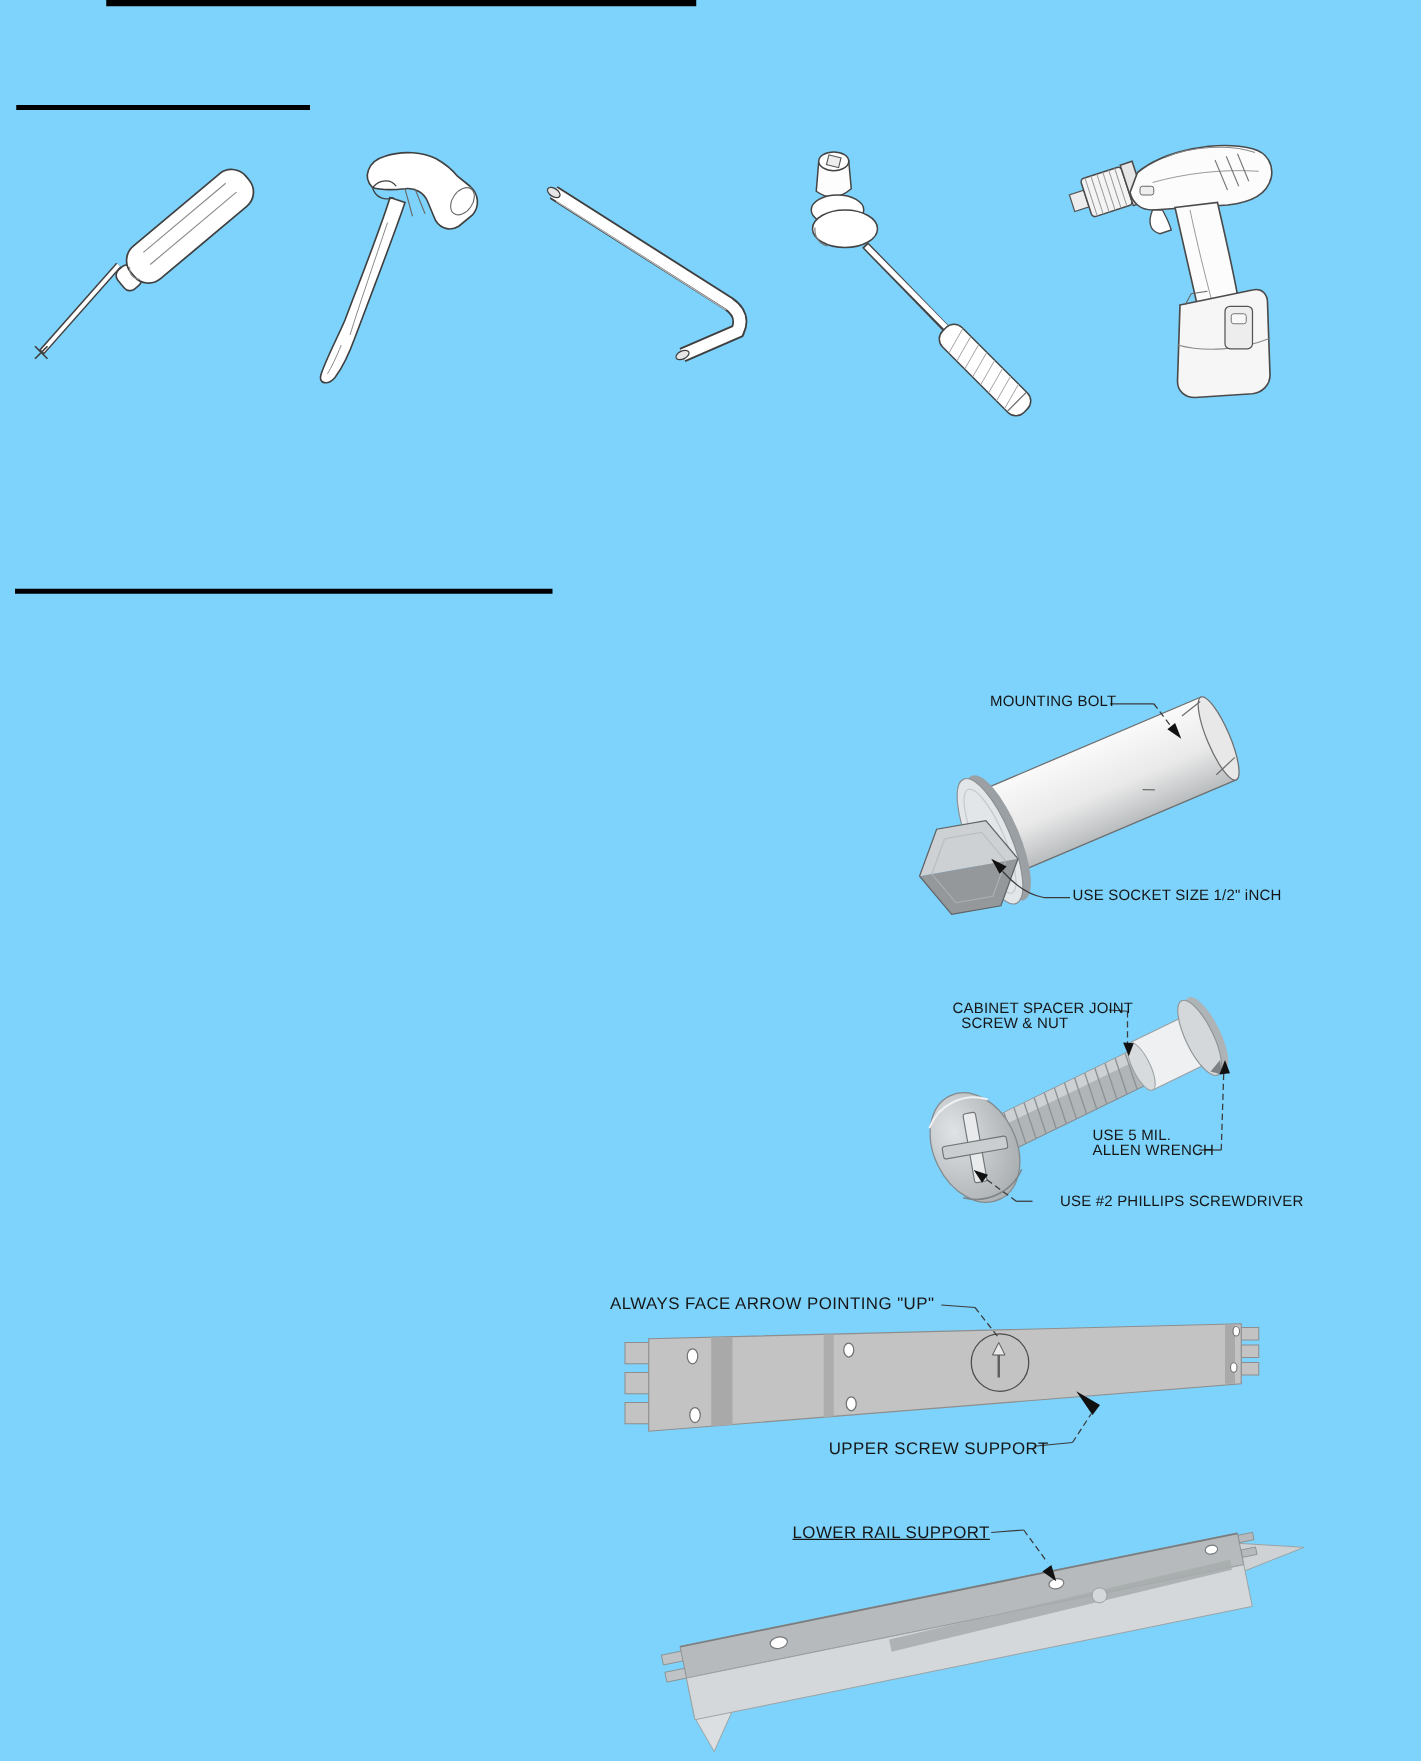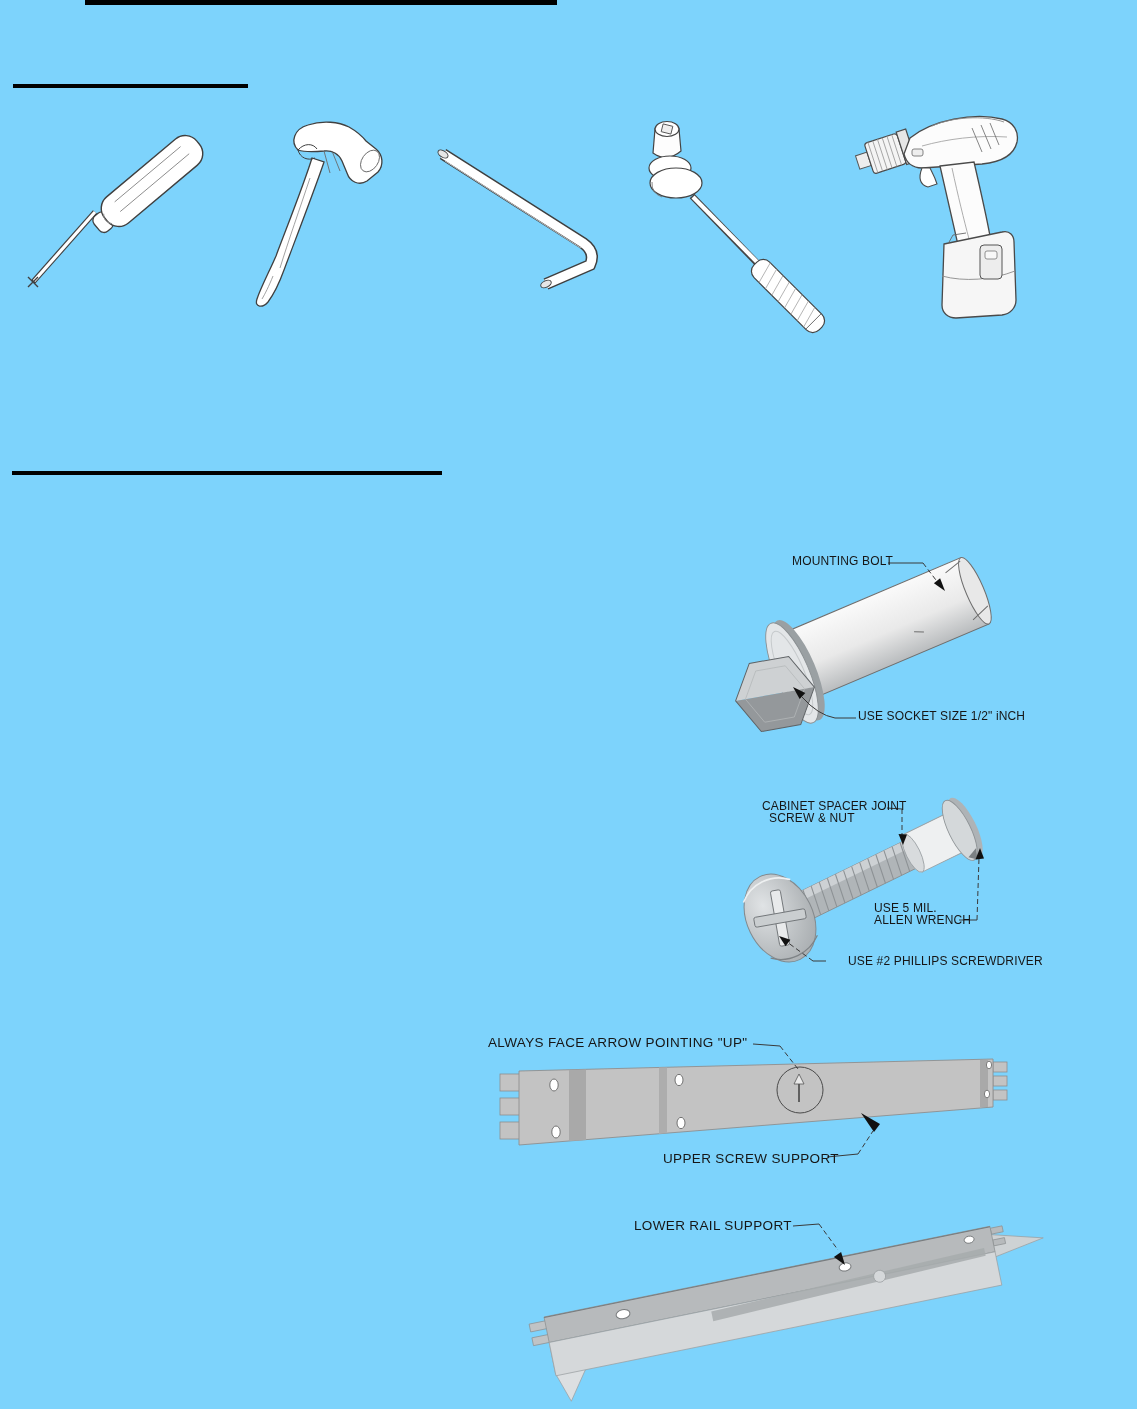--- a/index.html
+++ b/index.html
@@ -244,15 +244,15 @@
 
       <ellipse cx="78" cy="13" rx="7" ry="4.5" fill="#ffffff" stroke="#76797b" stroke-width="1"></ellipse>
       <ellipse cx="305" cy="11" rx="6" ry="4" fill="#ffffff" stroke="#76797b" stroke-width="1"></ellipse>
       <ellipse cx="432" cy="9" rx="5" ry="3.5" fill="#ffffff" stroke="#76797b" stroke-width="0.9"></ellipse>
     </g>
 
     <path class="leader" d="M281,14 L307,12"></path>
     <path class="leader-d" d="M307,12 L326,38"></path>
     <polygon class="arrow" points="333,53 321.9,45.1 329.1,39.9"></polygon>
   </svg>
-  <div class="lbl lbl-lg" style="left:634px;top:1219px;">LOWER RAIL SUPPORT</div>
+  <div class="lbl lbl-lg" style="left:634px;top:1219px;text-decoration:underline;">LOWER RAIL SUPPORT</div>
 
 </div>
 
 </body></html>

